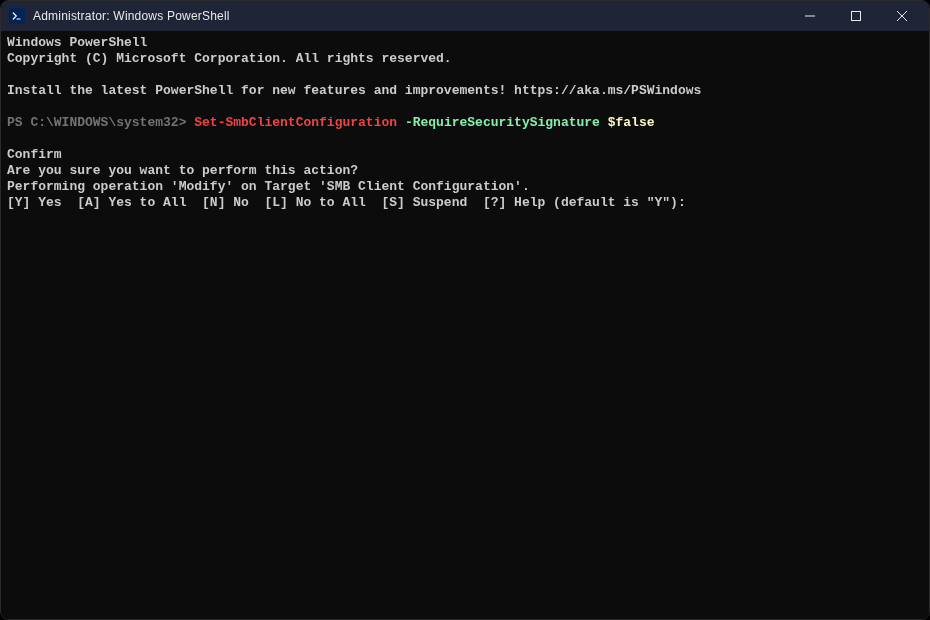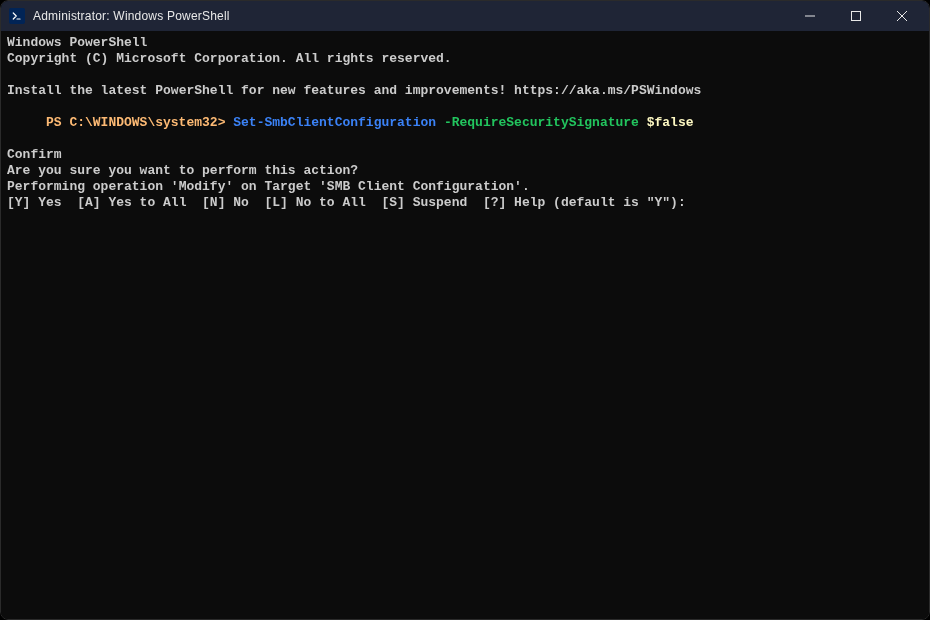--- a/index.html
+++ b/index.html
@@ -83,23 +83,23 @@
       line-height: 16px;
       color: #cccccc;
       white-space: pre;
       overflow: hidden;
     }
     .line {
       display: block;
       min-height: 16px;
       font-weight: bold;
     }
-    .prompt-white { color: #fdba74; margin-left: 39px; }
-    .cmd-yellow { color: #3b82f6; }
-    .param-grey { color: #22c55e; }
+    .prompt-white { color: #737373; }
+    .cmd-yellow { color: #ef4444; }
+    .param-grey { color: #86efac; }
     .value-blue { color: #fef9c3; }
   </style>
 </head>
 <body>
 
 <div class="window">
   <div class="titlebar">
     <span class="icon">
       <svg viewBox="0 0 16 16">
         <path d="M3 4 L7 8 L3 12" stroke="#ffffff" stroke-width="1.6" fill="none" stroke-linecap="round" stroke-linejoin="round"></path>

